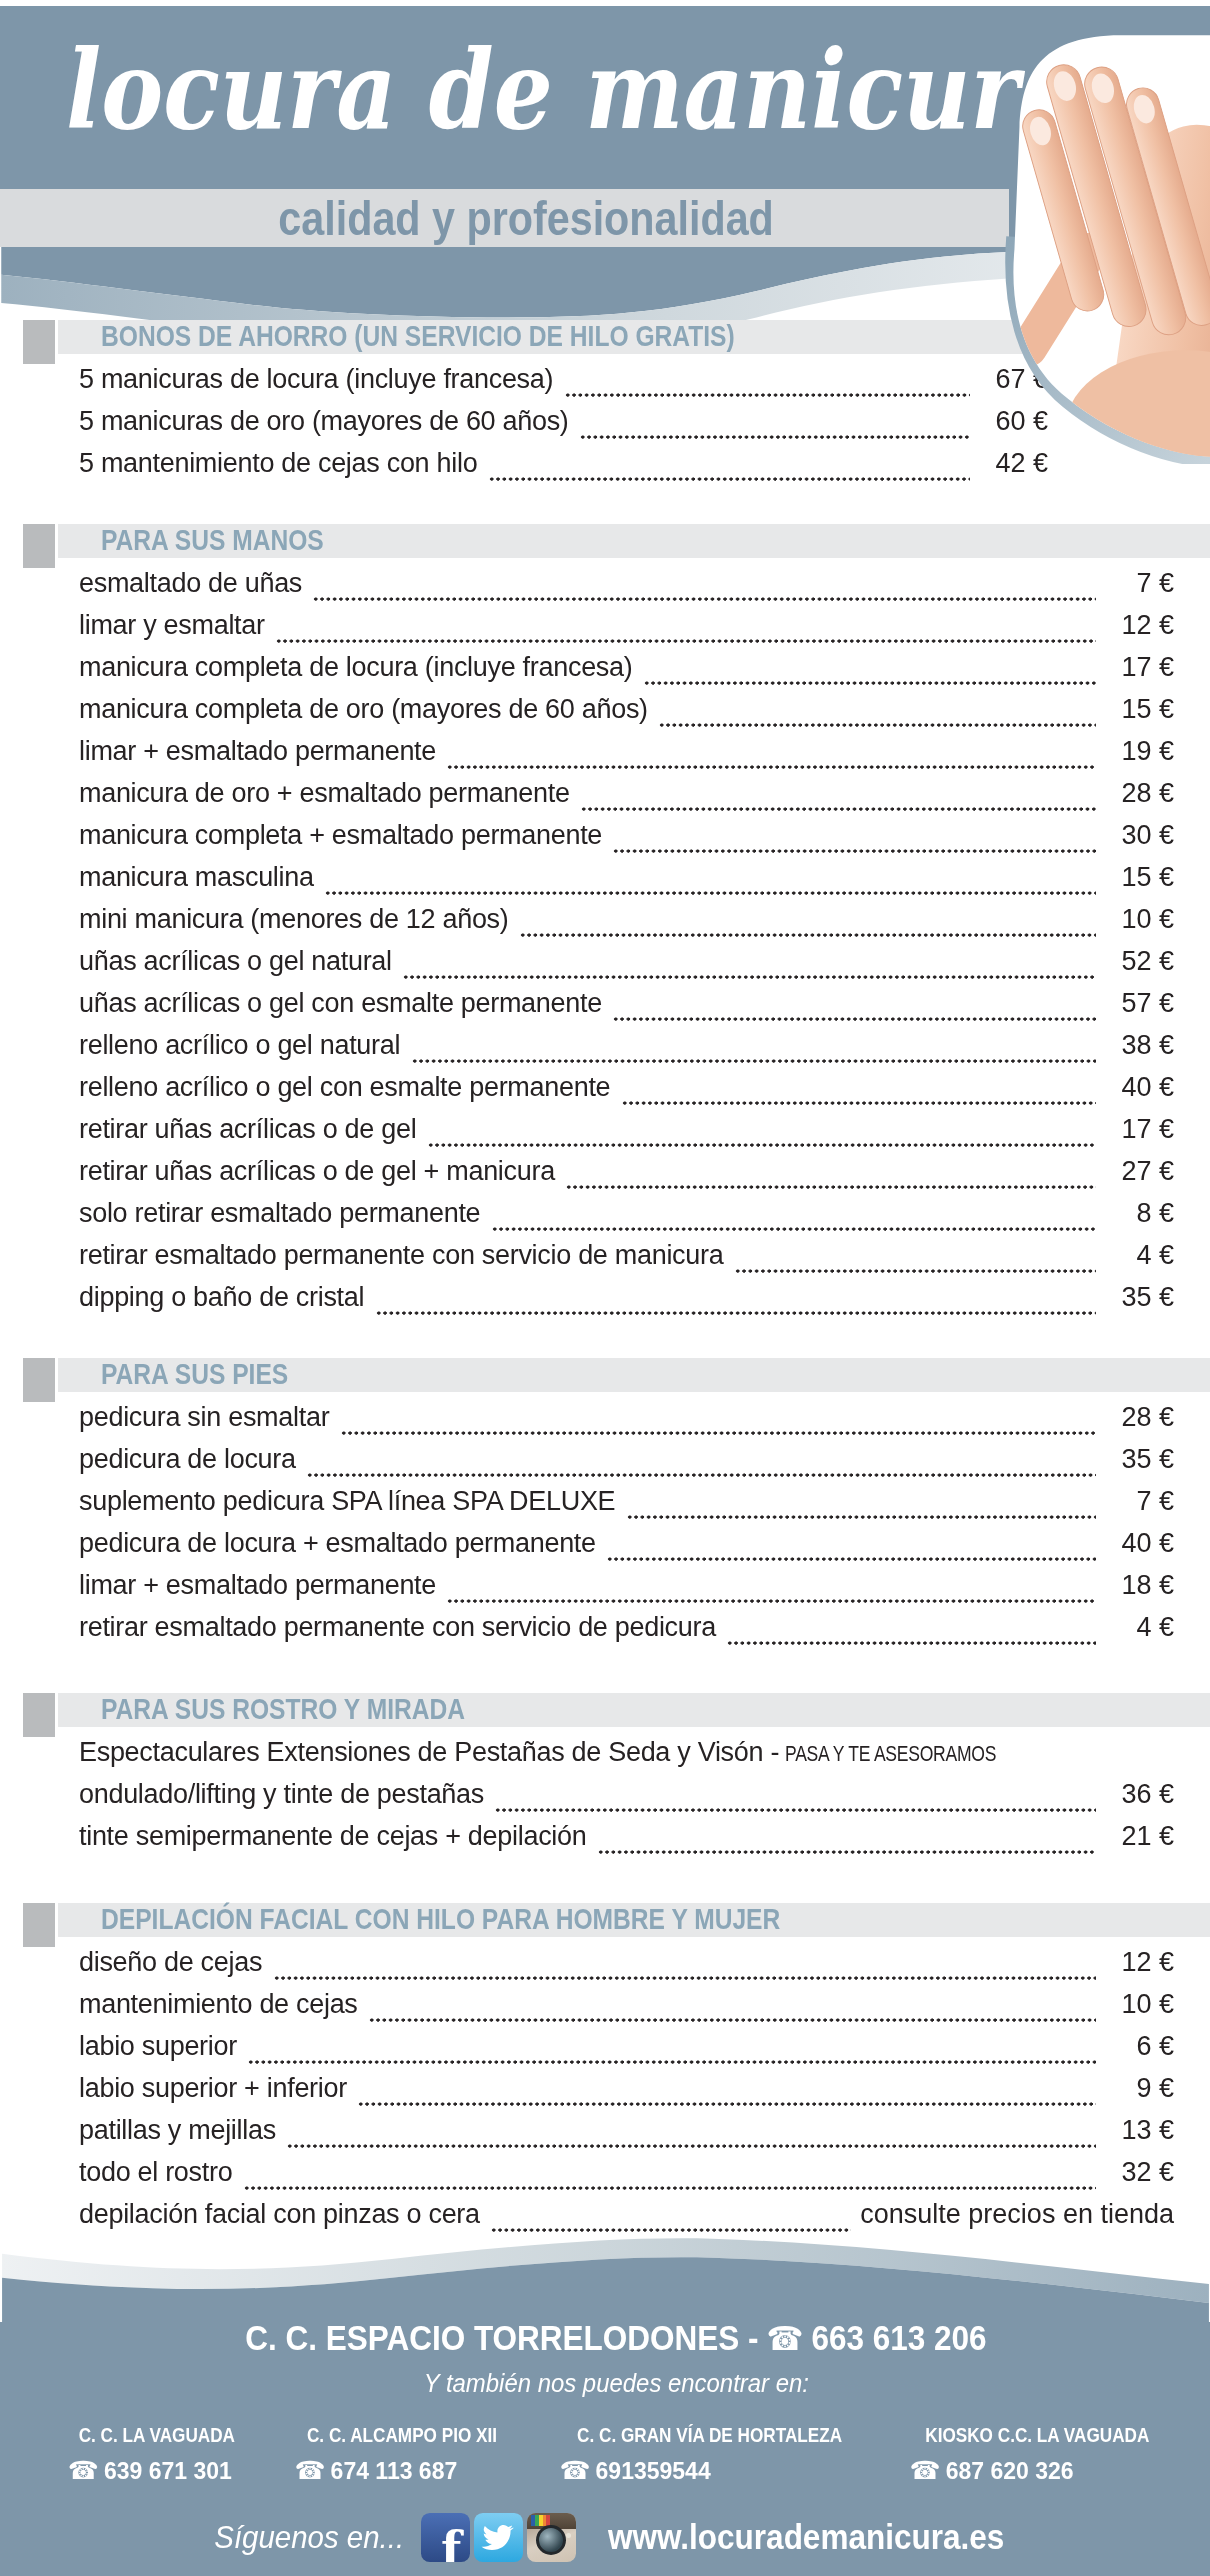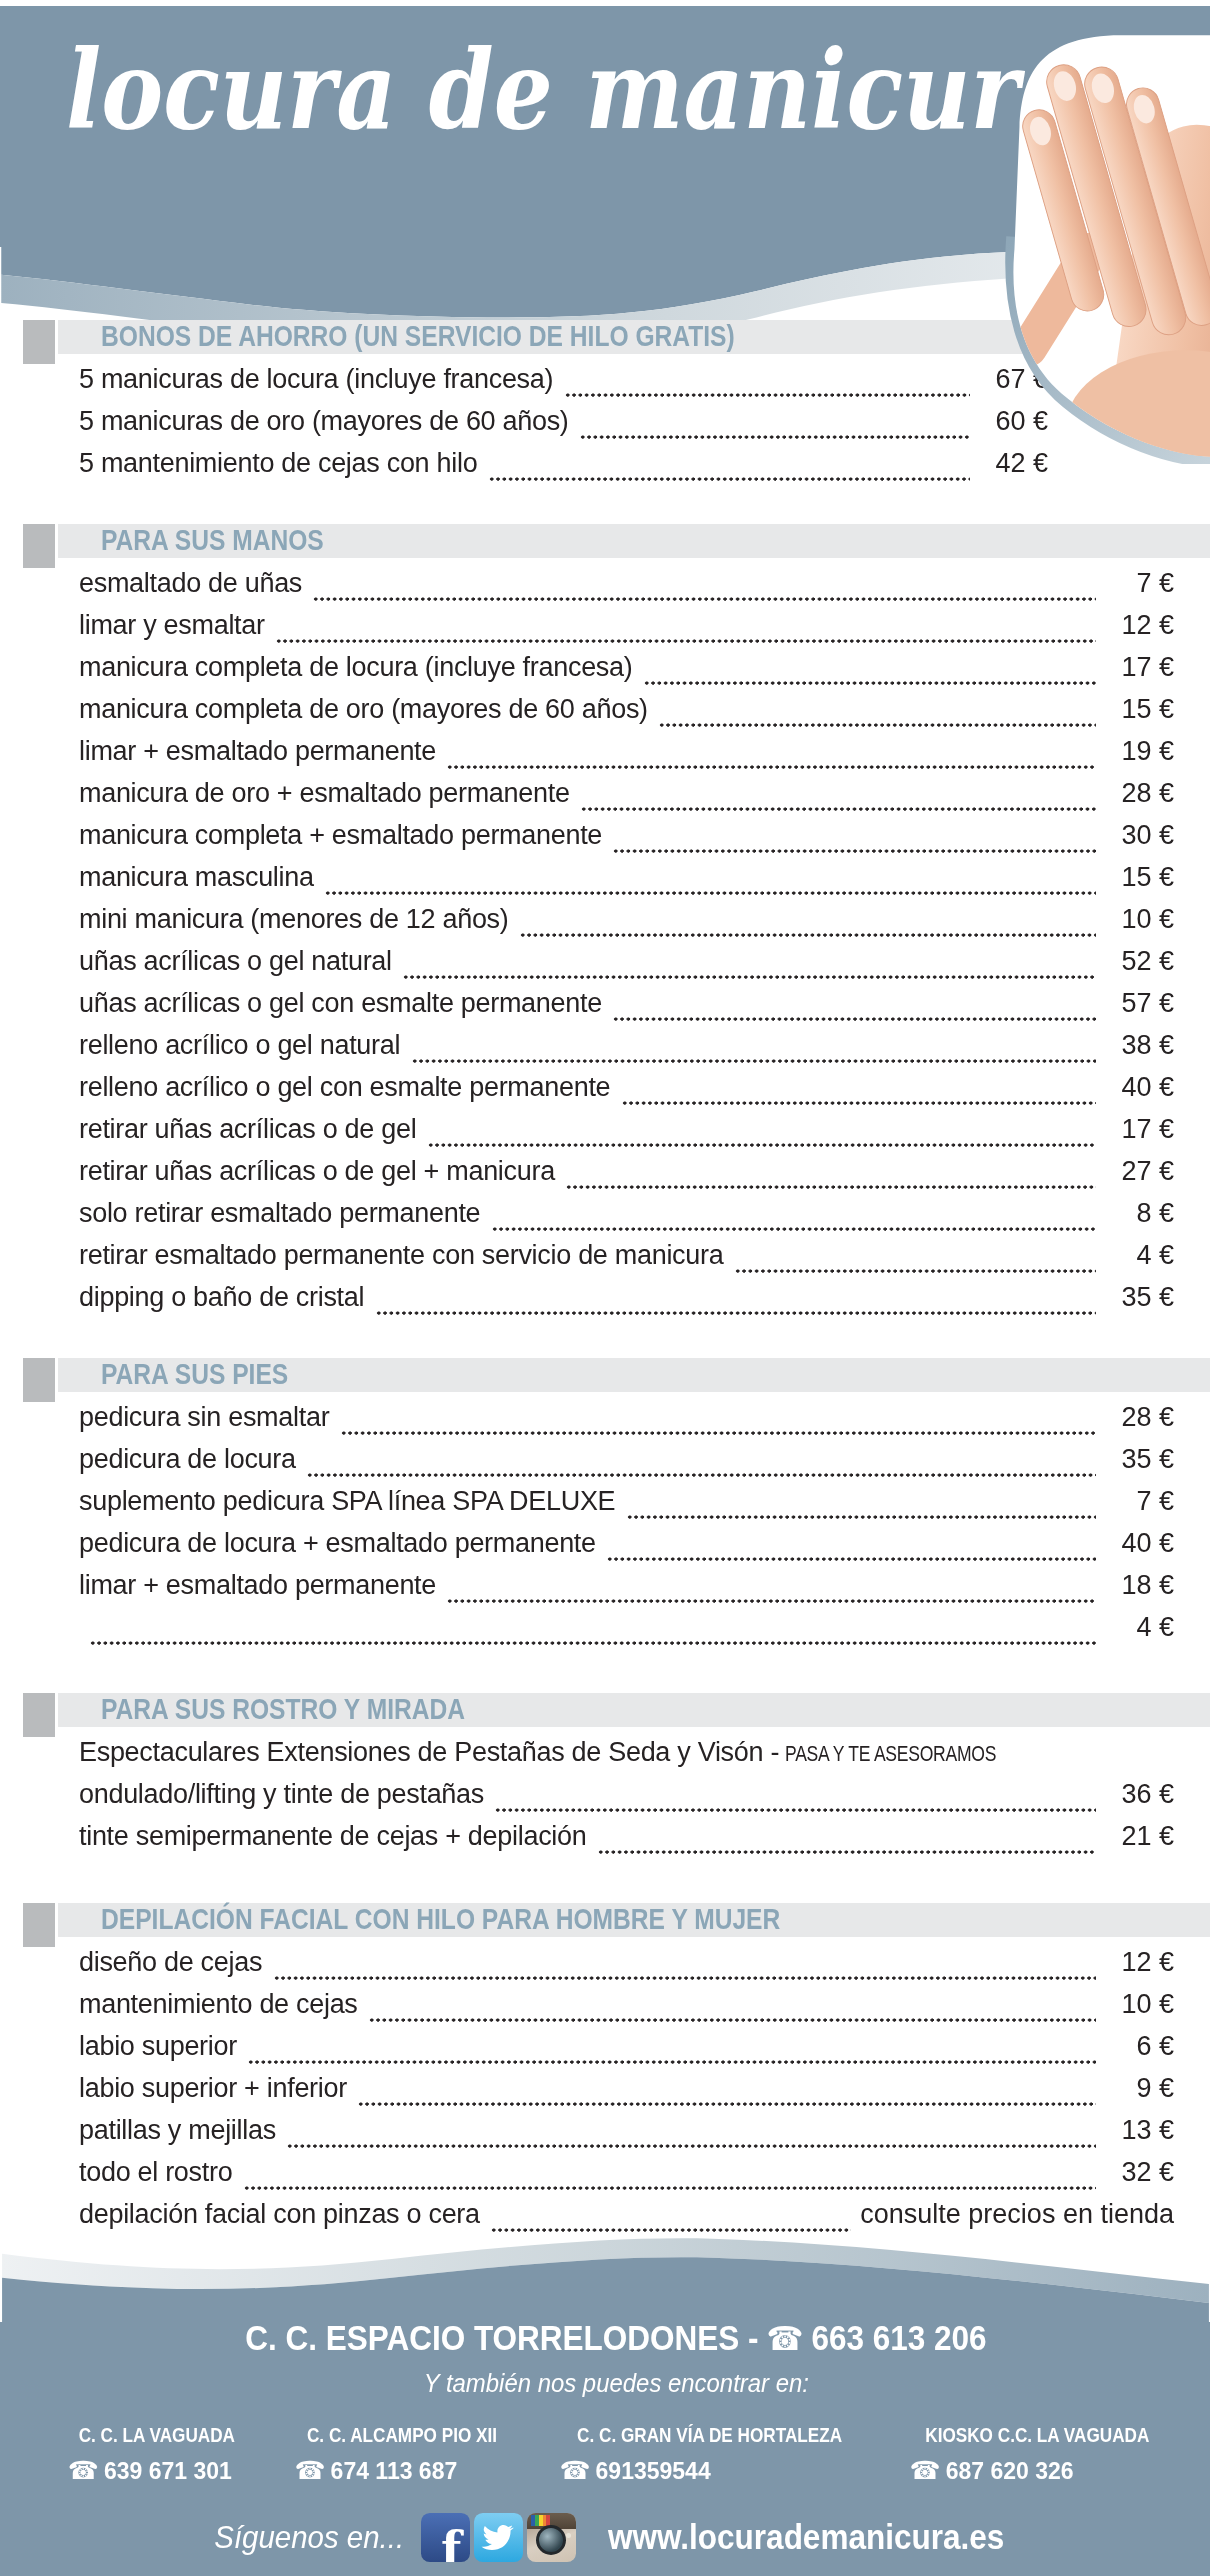--- a/index.html
+++ b/index.html
@@ -74,20 +74,23 @@
       border-radius:50%;background:radial-gradient(circle at 35% 35%,#9fb6c0,#31454e 70%);border:3.2px solid #23282c;}
   .ig-dot{position:absolute;right:5px;top:20px;width:5px;height:5px;border-radius:50%;background:#e8e3d8;}
 </style>
 </head>
 <body>
 
 <div class="page">
 
   <div class="header-blue">
     <div class="logo">locura de manicura</div>
+    <div class="tagline-band">
+      <span class="tagline">calidad y profesionalidad</span>
+    </div>
   </div>
 
   <svg class="header-wave" width="1211" height="107" viewBox="0 0 1920 170">
     <defs>
       <linearGradient id="silver1" x1="0" y1="0" x2="1" y2="0">
         <stop offset="0" stop-color="#9db1bf"></stop>
           <stop offset=".55" stop-color="#cfd8dd"></stop>
           <stop offset="1" stop-color="#eef1f3"></stop>
       </linearGradient>
     </defs>
@@ -279,20 +282,21 @@
             <span class="label">pedicura de locura + esmaltado permanente</span>
             <span class="dots"></span>
             <span class="price">40 €</span>
           </div>
           <div class="row">
             <span class="label">limar + esmaltado permanente</span>
             <span class="dots"></span>
             <span class="price">18 €</span>
           </div>
           <div class="row">
+            <span class="label">retirar esmaltado permanente con servicio de pedicura</span>
             <span class="dots"></span>
             <span class="price">4 €</span>
           </div>
         </div>
       </section>
       <section class="section">
         <div class="band">
           <div class="band-bg"></div>
           <div class="band-square"></div>
           <h2 class="title">PARA SUS ROSTRO Y MIRADA</h2>

